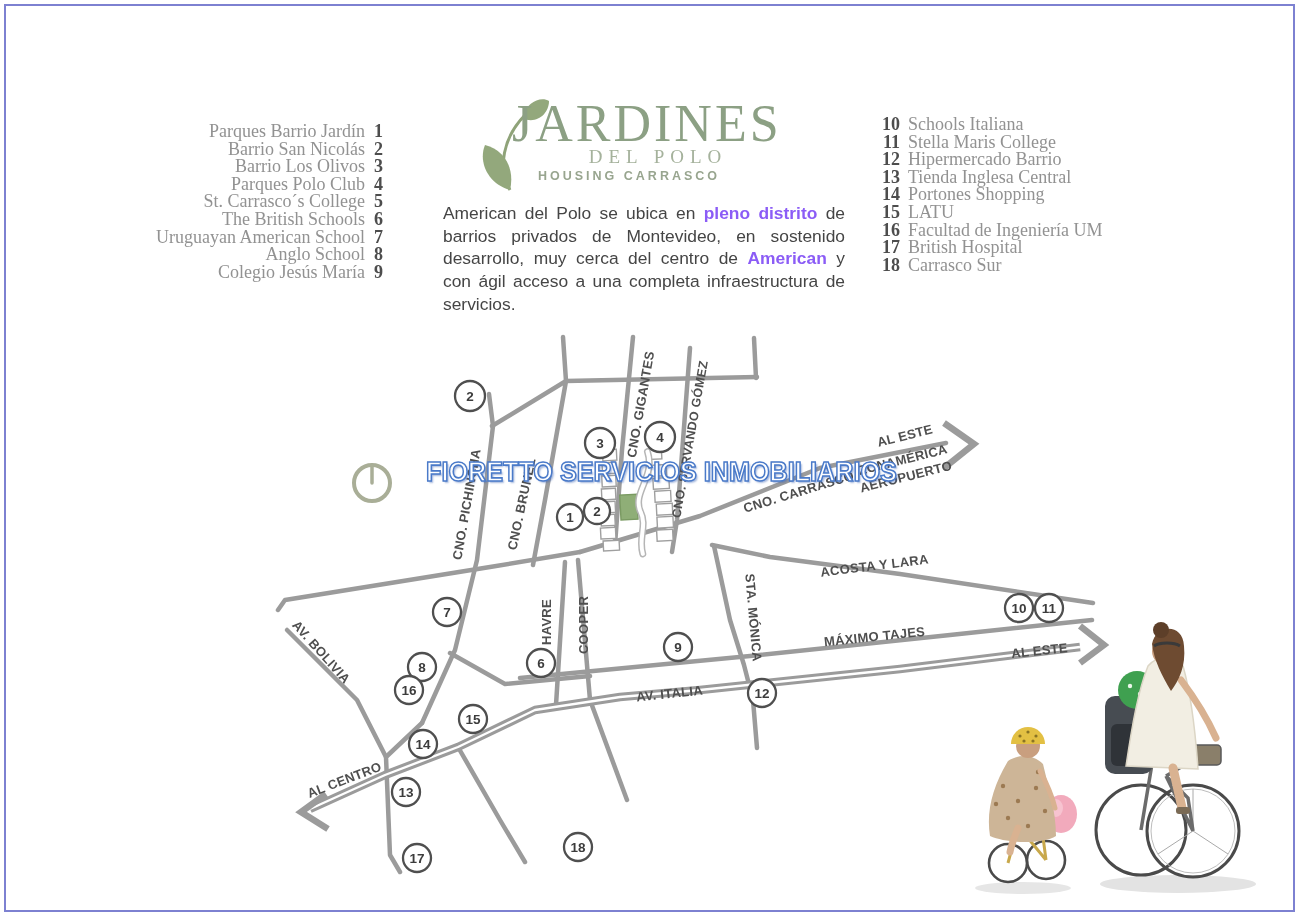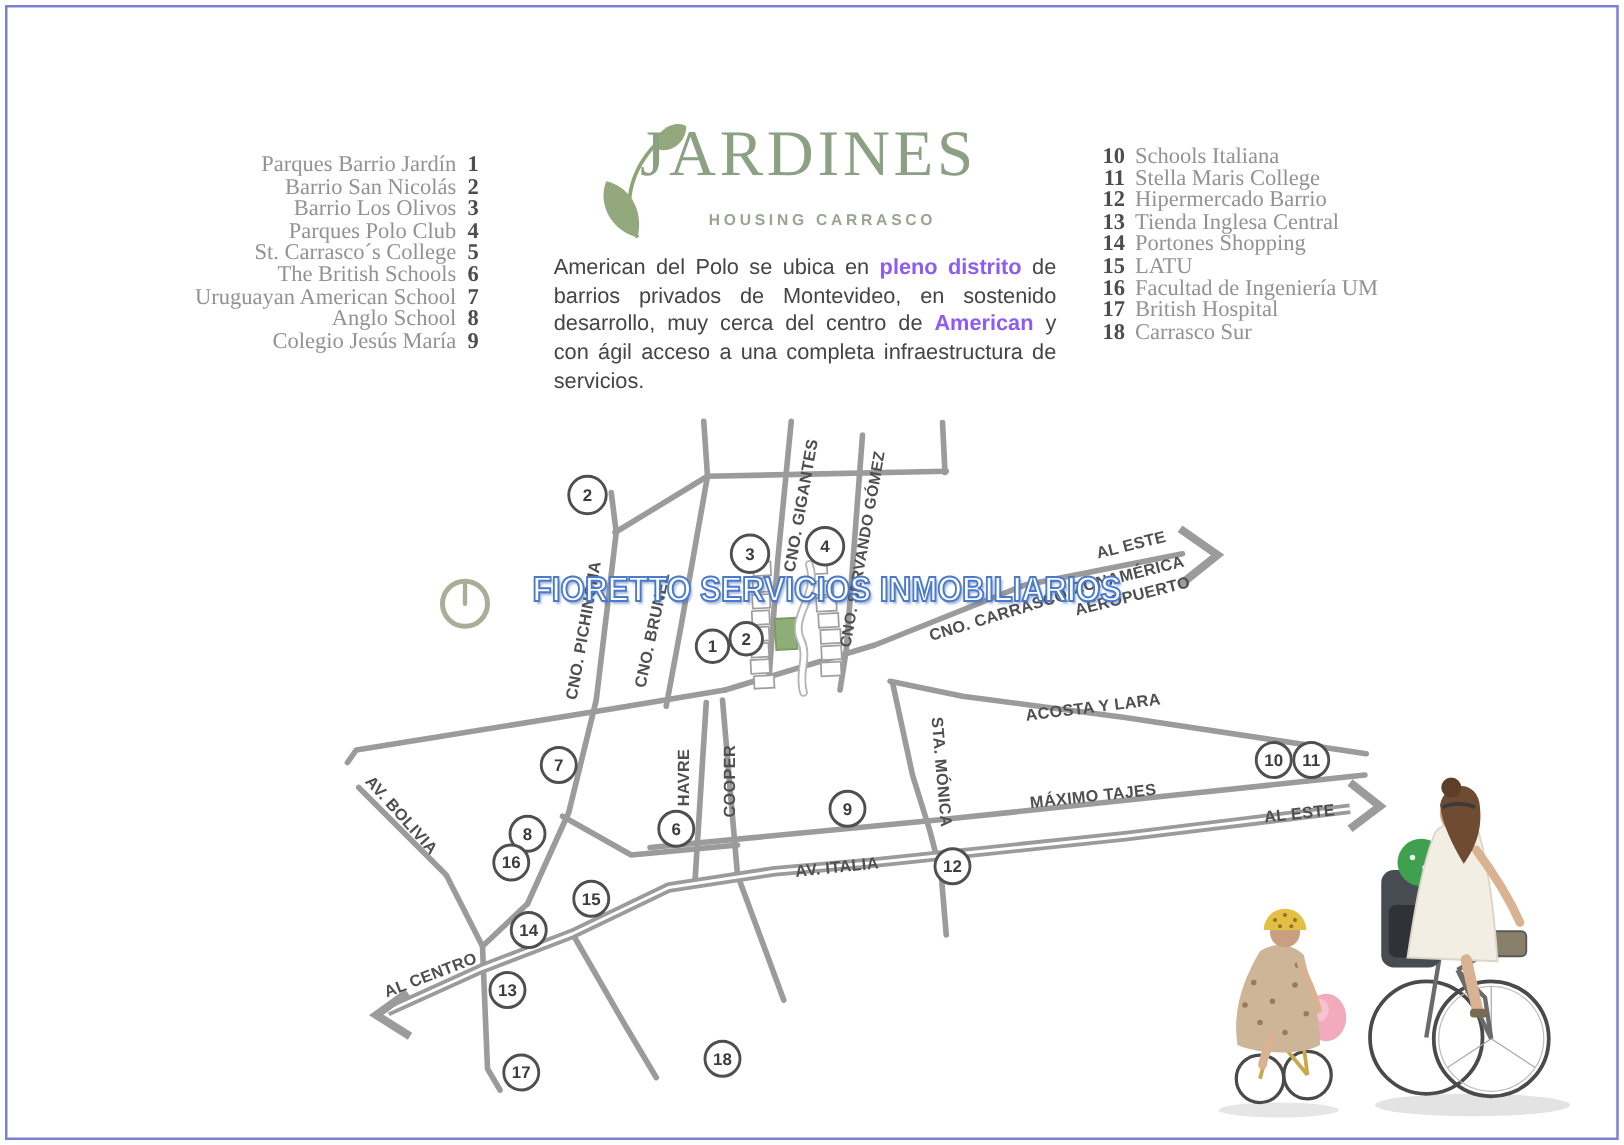--- a/index.html
+++ b/index.html
@@ -5,21 +5,21 @@
   html,body{margin:0;padding:0;background:#fff;}
   #page{position:relative;width:1299px;height:916px;background:#ffffff;overflow:hidden;
         font-family:"Liberation Sans",sans-serif;}
   #frame{position:absolute;left:4px;top:4px;right:4px;bottom:4px;border:2px solid #7d81d1;pointer-events:none;}
 
   
   .logo-title{position:absolute;left:512px;top:94px;width:250px;text-align:center;
     font-family:"Liberation Serif",serif;font-size:52px;letter-spacing:3px;color:#8ca084;}
   .logo-sub{position:absolute;left:538px;top:146px;width:240px;text-align:center;
     font-family:"Liberation Serif",serif;font-size:19px;letter-spacing:6px;color:#a5b29c;}
-  .logo-tag{position:absolute;left:538px;top:169px;width:240px;text-align:center;
+  .logo-tag{position:absolute;left:538px;top:169px;width:240px;text-align:left;
     font-size:12.5px;letter-spacing:3px;color:#98a58f;font-weight:bold;}
   #leaf{position:absolute;left:480px;top:98px;}
 
   
   .intro{position:absolute;left:443px;top:202px;width:402px;font-size:17.4px;line-height:1.3;
     color:#454545;text-align:justify;}
   .intro b{color:#8b5cf6;}
 
   
   .legend{position:absolute;font-size:18px;font-family:Liberation Serif, serif;}
@@ -60,20 +60,21 @@
 
 <div id="page">
   <div id="frame"></div>
 
   <svg id="leaf" width="70" height="95" viewBox="0 0 70 95">
     <path d="M30,92 C18,70 22,40 46,16" fill="none" stroke="#8fa379" stroke-width="3"></path>
     <path d="M42,20 C46,4 61,-2 69,3 C69,16 56,27 42,20 Z" fill="#93a87c"></path>
     <path d="M30,92 C8,86 -2,64 5,47 C25,52 35,71 30,92 Z" fill="#93a87c"></path>
   </svg>
   <div class="logo-title">JARDINES</div>
+  <div class="logo-sub">DEL POLO</div>
   <div class="logo-tag">HOUSING CARRASCO</div>
 
   <div class="intro" id="intro"><span>American del Polo se ubica en </span><b>pleno distrito</b><span> de barrios privados de Montevideo, en sostenido desarrollo, muy cerca del centro de </span><b>American</b><span> y con ágil acceso a una completa infraestructura de servicios.</span></div>
 
   <div class="legend" id="legend-left">
       <div class="row">
         <span class="name">Parques Barrio Jardín</span>
         <span class="num">1</span>
       </div>
       <div class="row">

